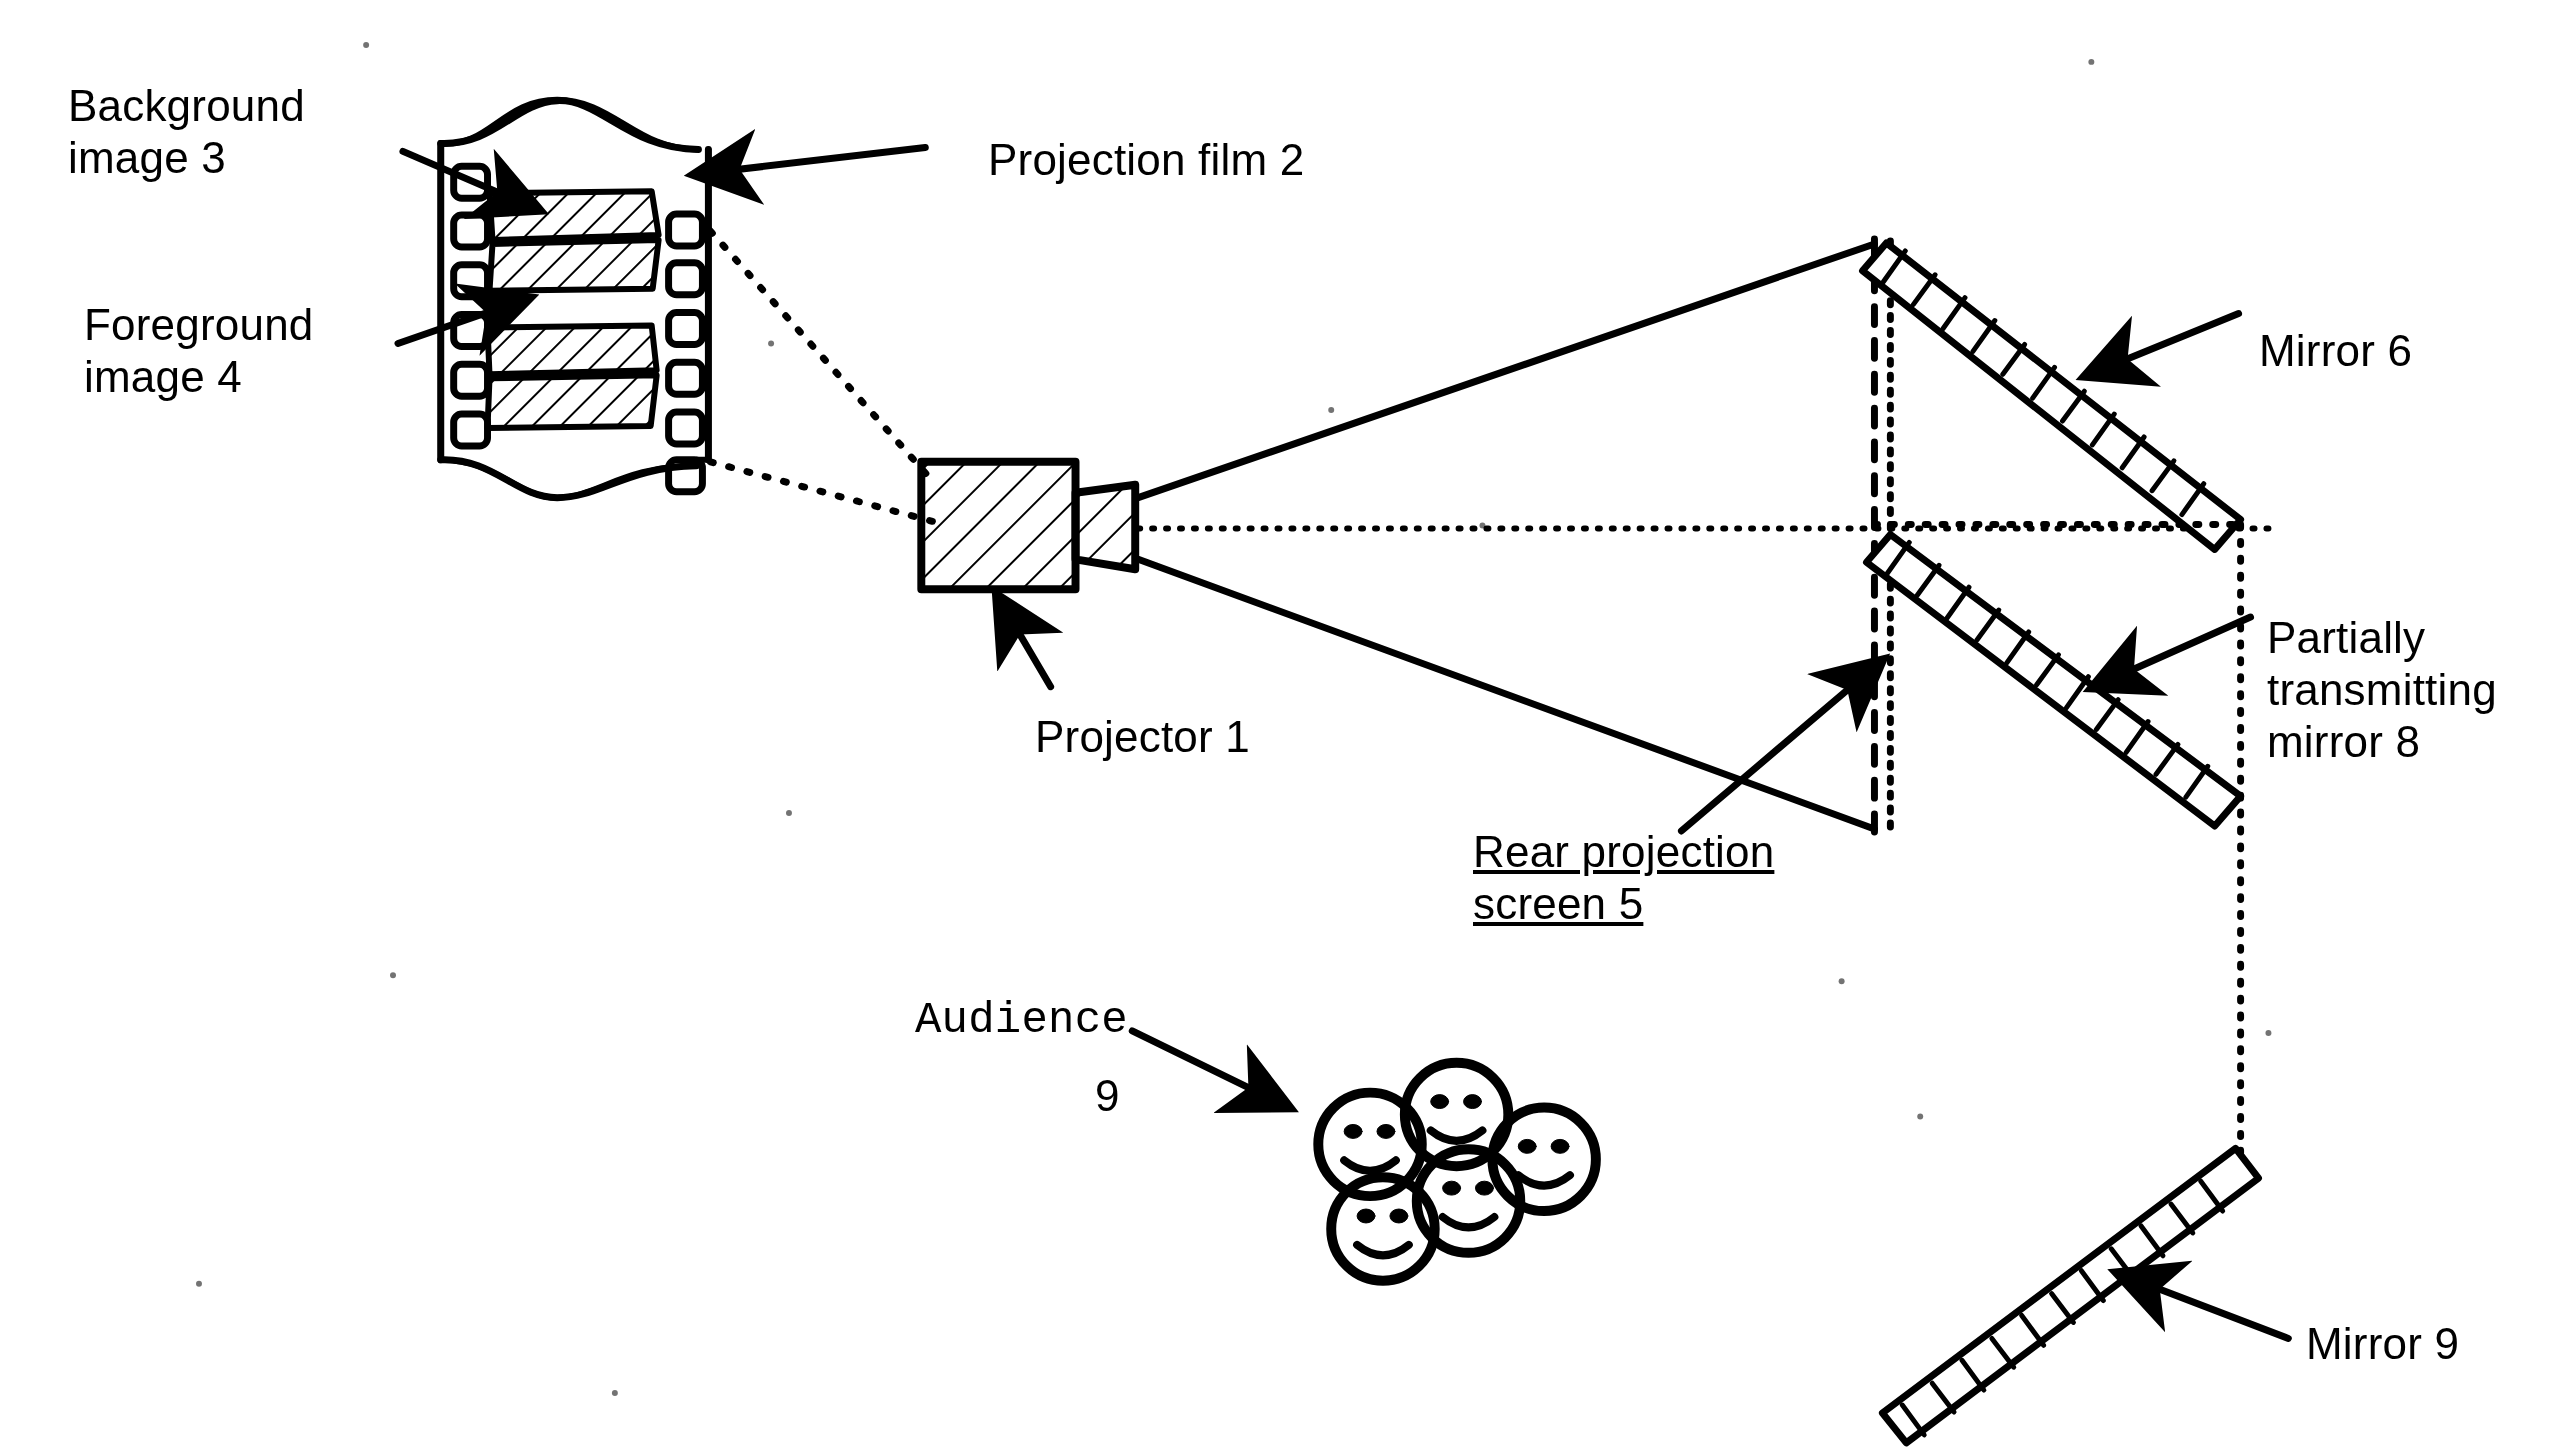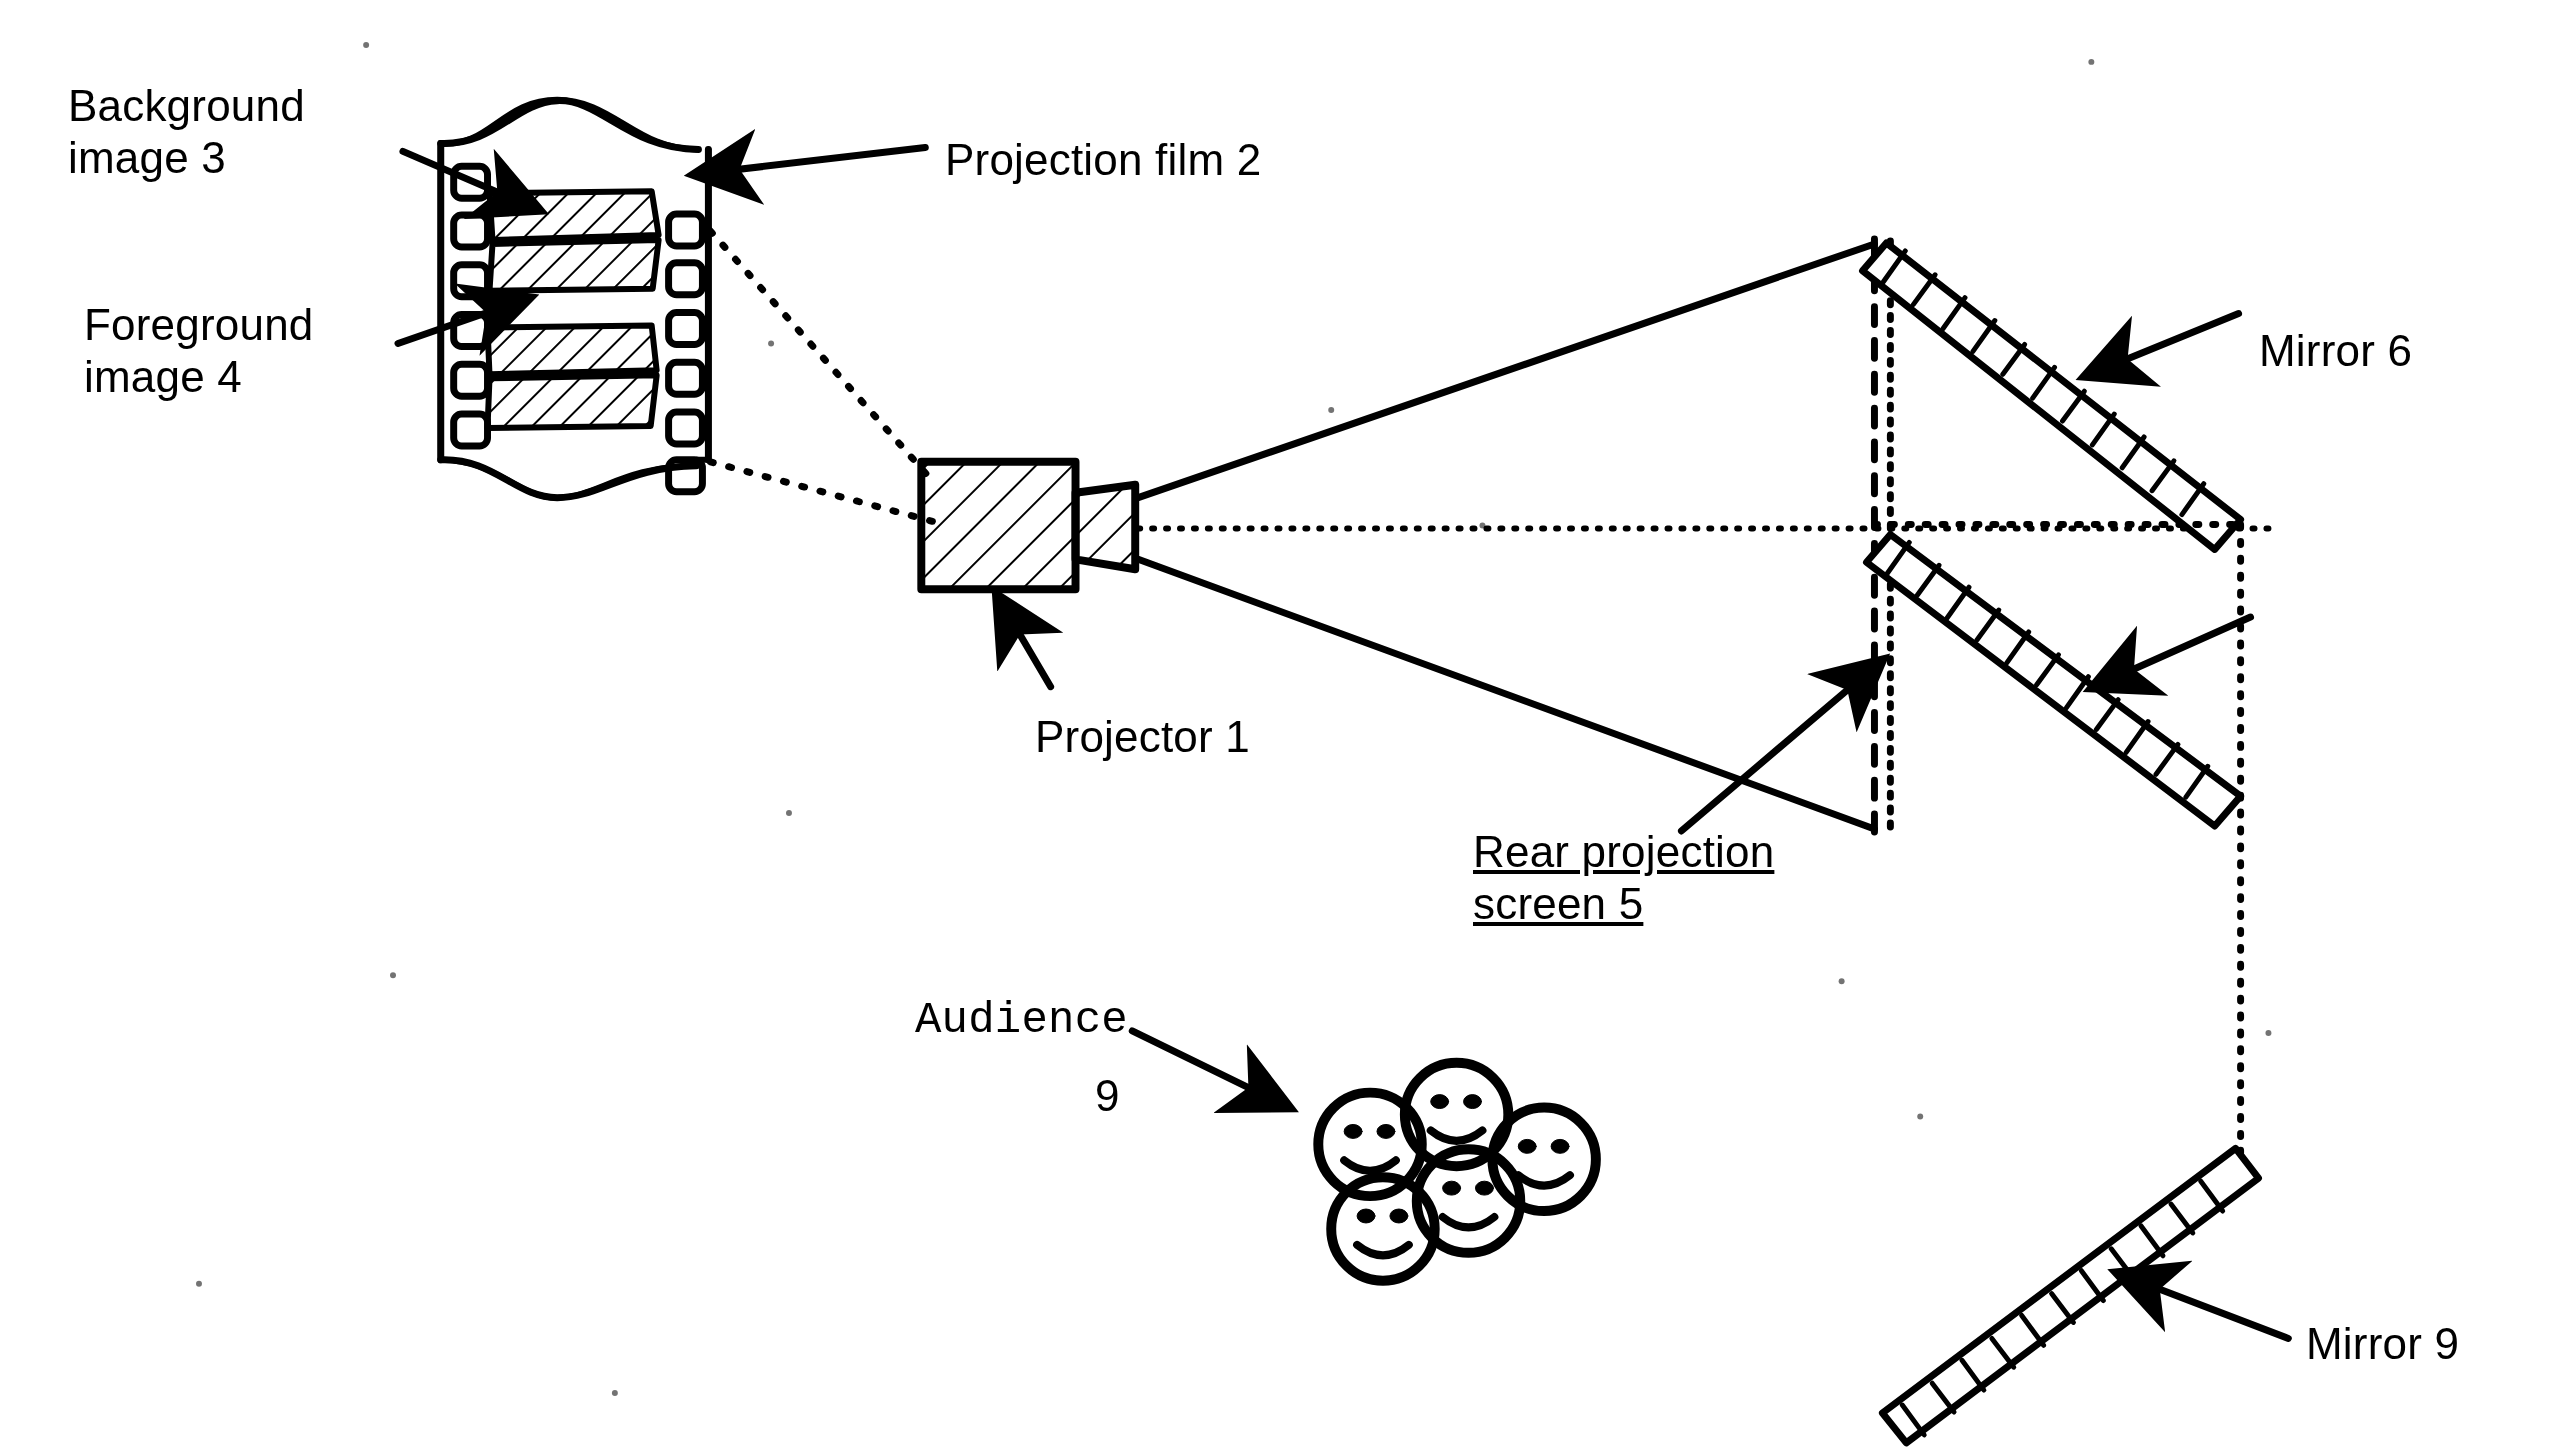--- a/index.html
+++ b/index.html
@@ -220,29 +220,32 @@
     </g>
   </g>
 </svg>
 
 <div class="lbl" style="left:68px;top:80px;">Background
 image  3</div>
 
 <div class="lbl" style="left:84px;top:299px;">Foreground
 image 4</div>
 
-<div class="lbl" style="left:945px;top:134px;">Projection film 2</div>
+<div class="lbl" style="left:988px;top:134px;">Projection film 2</div>
 
 <div class="lbl" style="left:1035px;top:711px;text-align:right;">Projector 1</div>
 
 <div class="lbl ctr" style="left:1473px;top:826px;width:418px;">Rear projection
 screen 5</div>
 
 <div class="lbl" style="left:2259px;top:279px;margin-top:46px;">Mirror 6</div>
 
+<div class="lbl" style="left:2267px;top:612px;">Partially
+transmitting
+mirror 8</div>
 
 <div class="lbl" style="left:2306px;top:1318px;">Mirror 9</div>
 
 <div class="lbl" style="left:915px;top:995px;font-family:Liberation Mono, monospace;">Audience</div>
 
 <div class="lbl" style="left:1095px;top:1070px;">9</div>
 
 </div>
 
 

